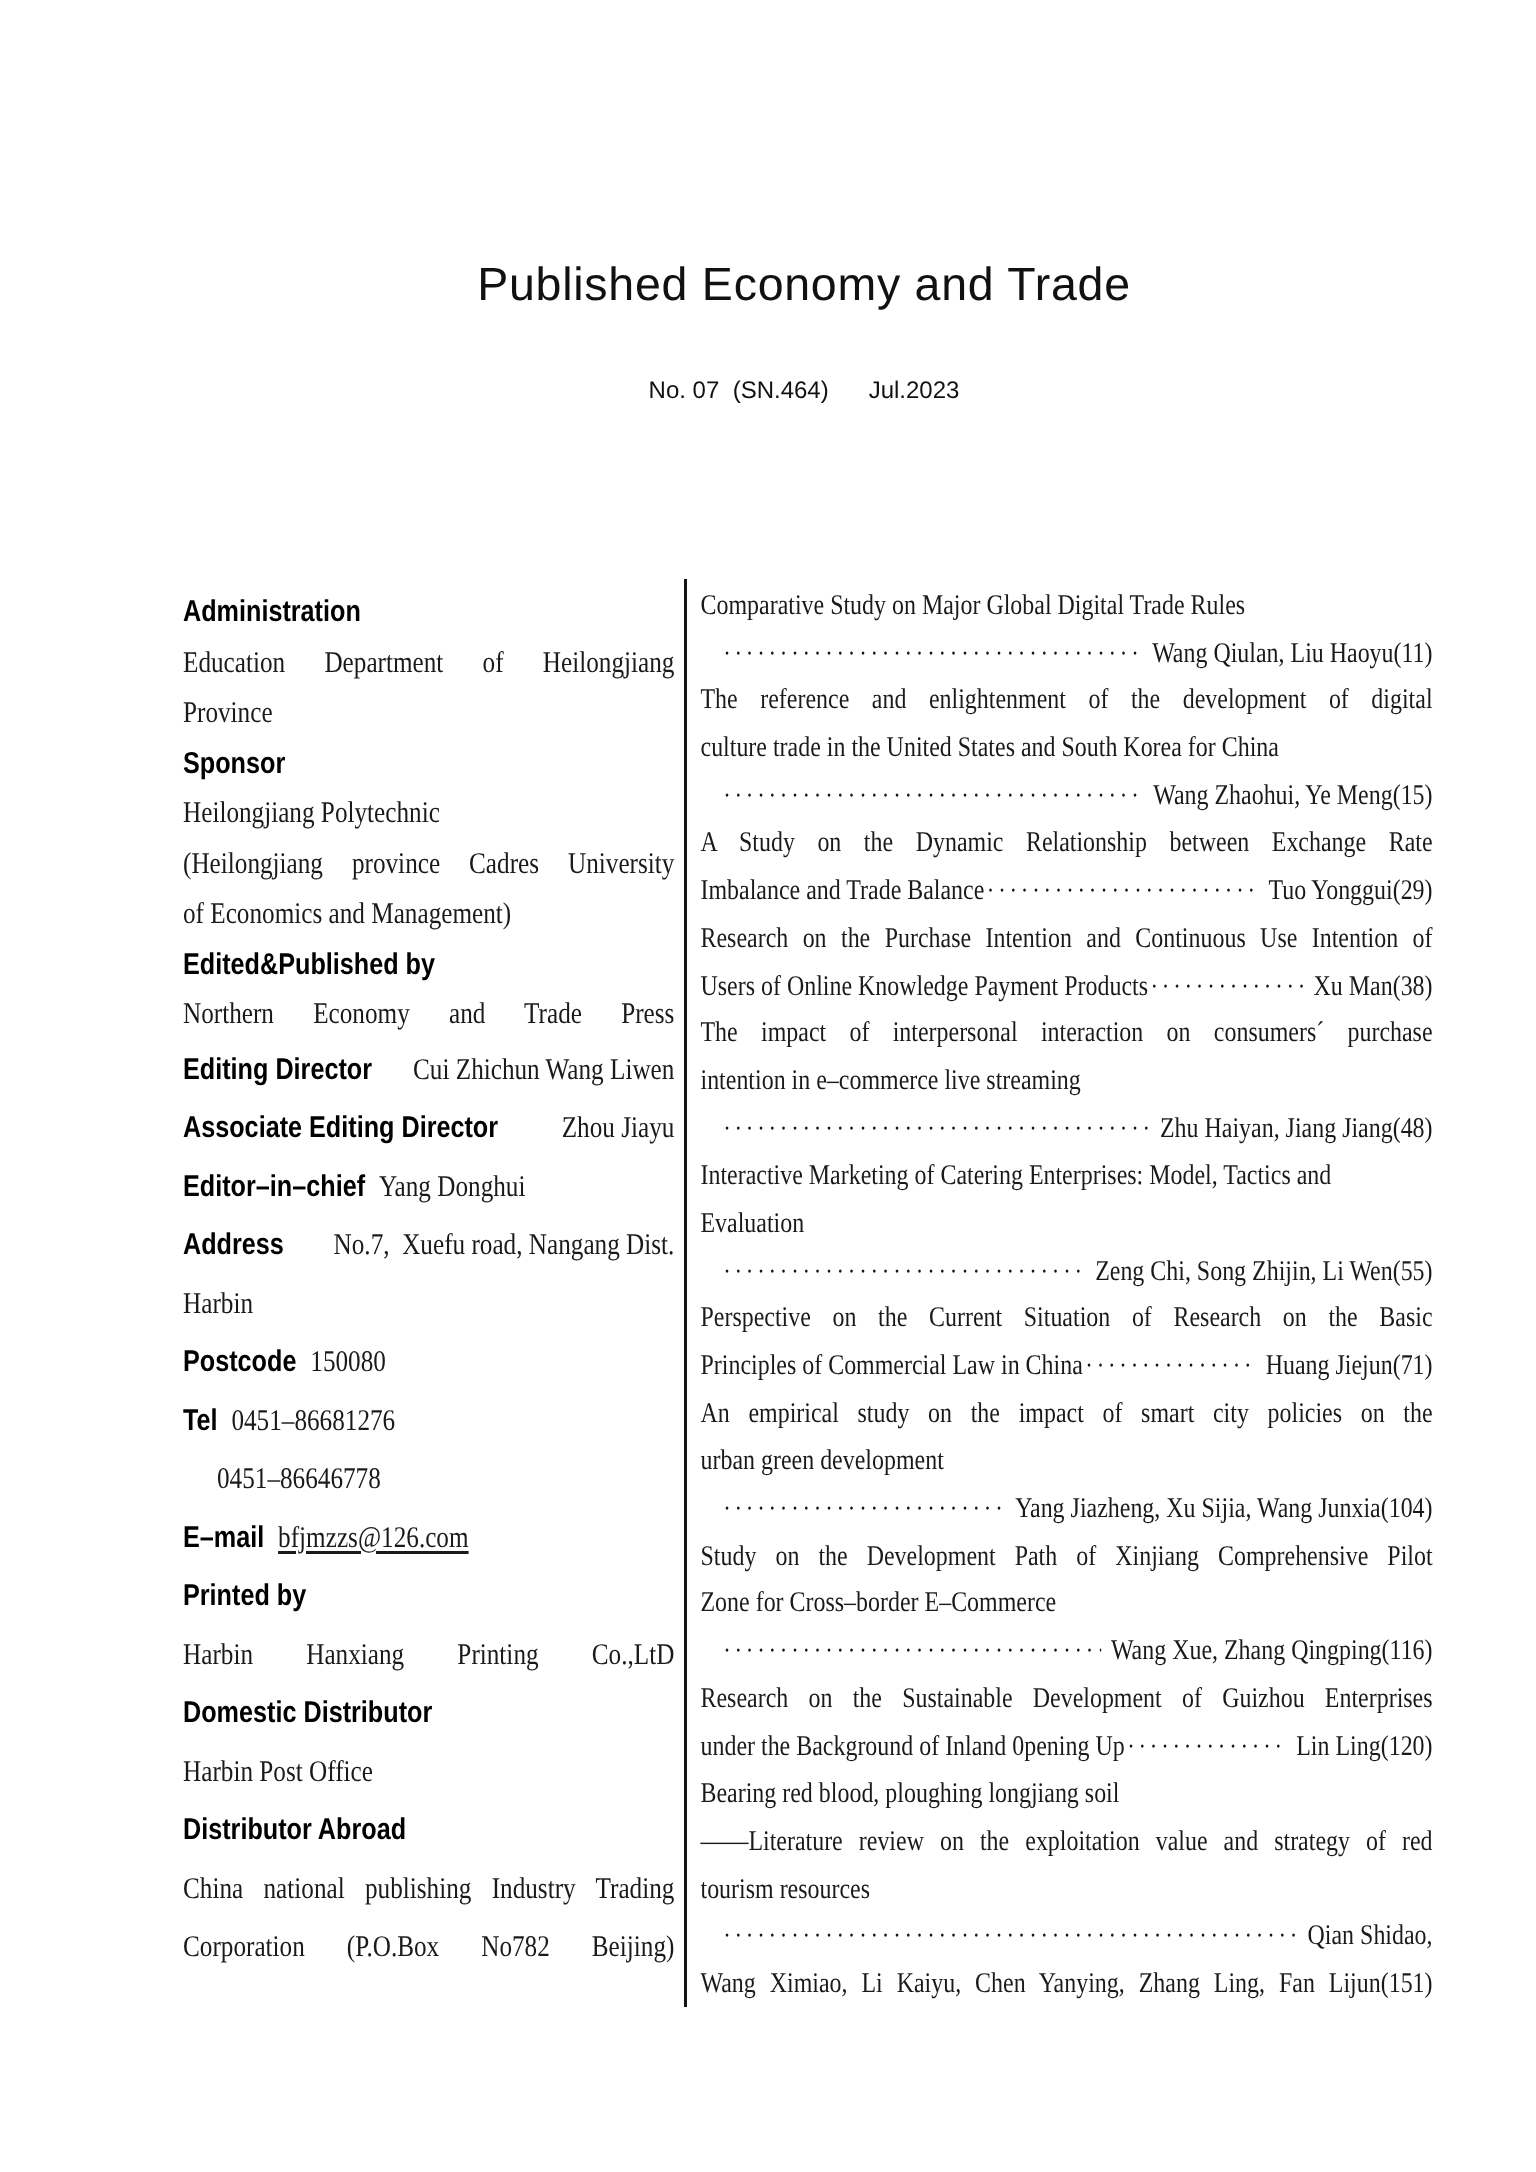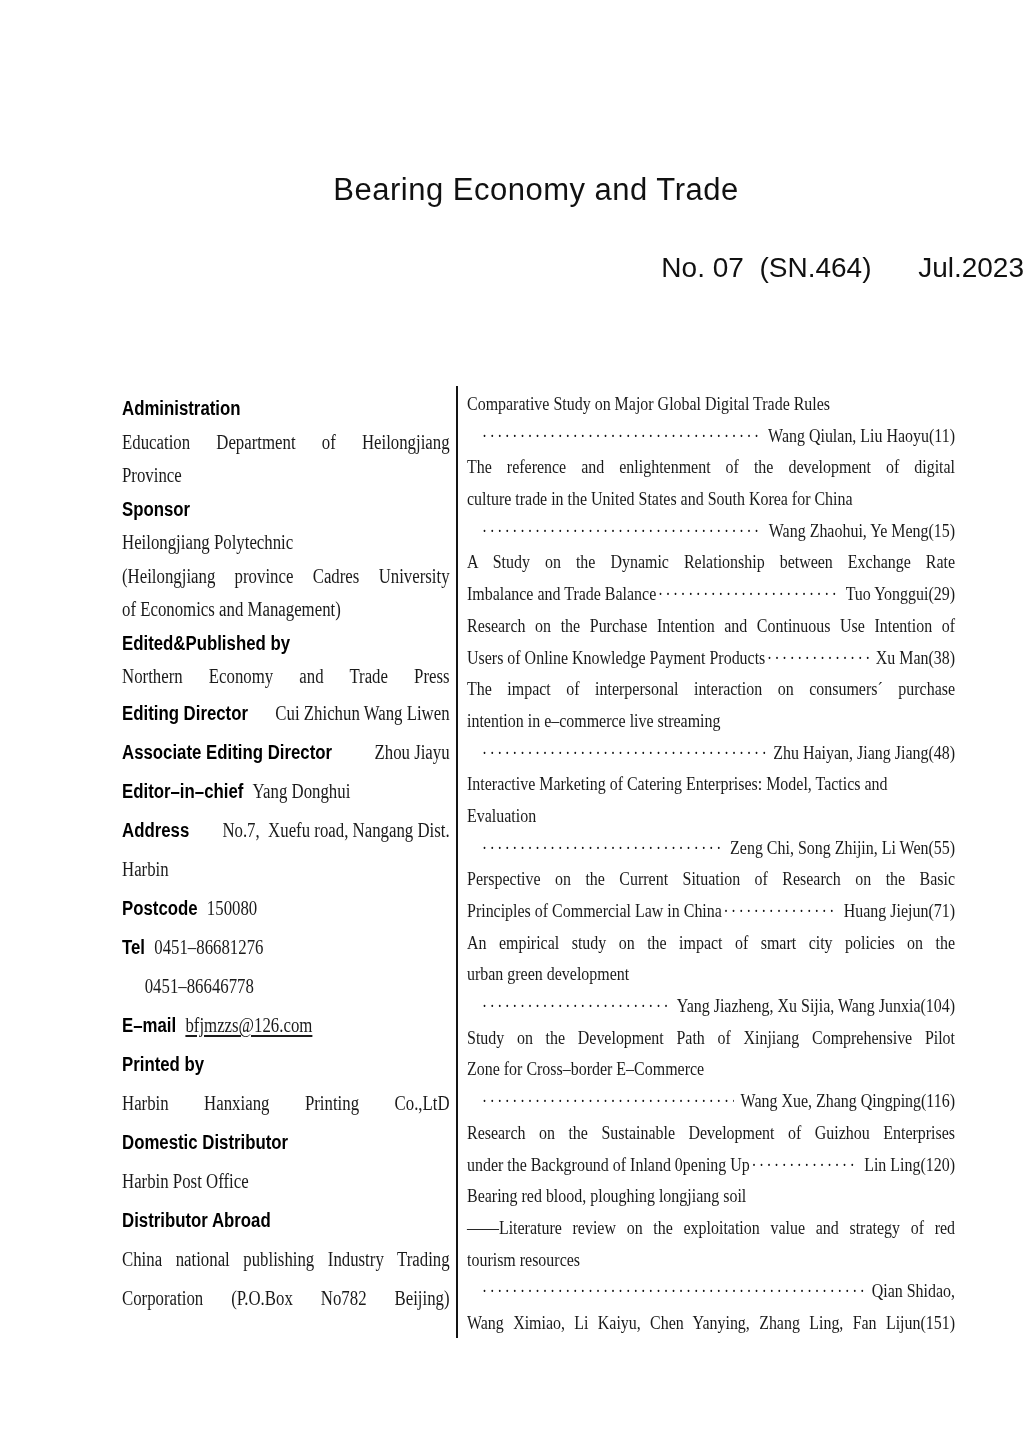--- a/index.html
+++ b/index.html
@@ -12,23 +12,23 @@
 
   
   .title{
     position:absolute;top:172px;left:48px;right:0;margin:0;
     text-align:center;
     font-family:"Liberation Sans", sans-serif;
     font-weight:400;font-size:31px;color:#111;letter-spacing:.5px;
   }
   .issue{
     position:absolute;top:252px;left:48px;right:0;
-    text-align:right;white-space:pre;
+    text-align:center;white-space:pre;
     font-family:"Liberation Sans", sans-serif;
-    font-size:28px;color:#111;
+    font-size:16px;color:#111;
   }
 
   
   .divider{
     position:absolute;left:456px;top:386px;width:2px;height:952px;
     background:#141414;
   }
 
   
   .masthead{
@@ -62,21 +62,21 @@
     flex:1 1 auto;overflow:hidden;white-space:nowrap;
     letter-spacing:3px;margin:0 8px 0 2px;color:#161616;font-size:18px;
   }
   .pre{white-space:nowrap;}
   .au{white-space:nowrap;}
 </style>
 </head>
 <body>
 
 <div class="page">
-  <h1 class="title">Bearing Economy and Trade</h1>
+  <h1 class="title">Published Economy and Trade</h1>
   <div class="issue">No. 07  (SN.464)      Jul.2023</div>
   <div class="divider"></div>
   <div class="masthead">
       <div class="mline lha"><span class="mlabel">Administration</span></div>
       <div class="mline lha mjust">Education Department of Heilongjiang</div>
       <div class="mline lha">Province</div>
       <div class="mline lha"><span class="mlabel">Sponsor</span></div>
       <div class="mline lha">Heilongjiang Polytechnic</div>
       <div class="mline lha mjust">(Heilongjiang province Cadres University</div>
       <div class="mline lha">of Economics and Management)</div>

